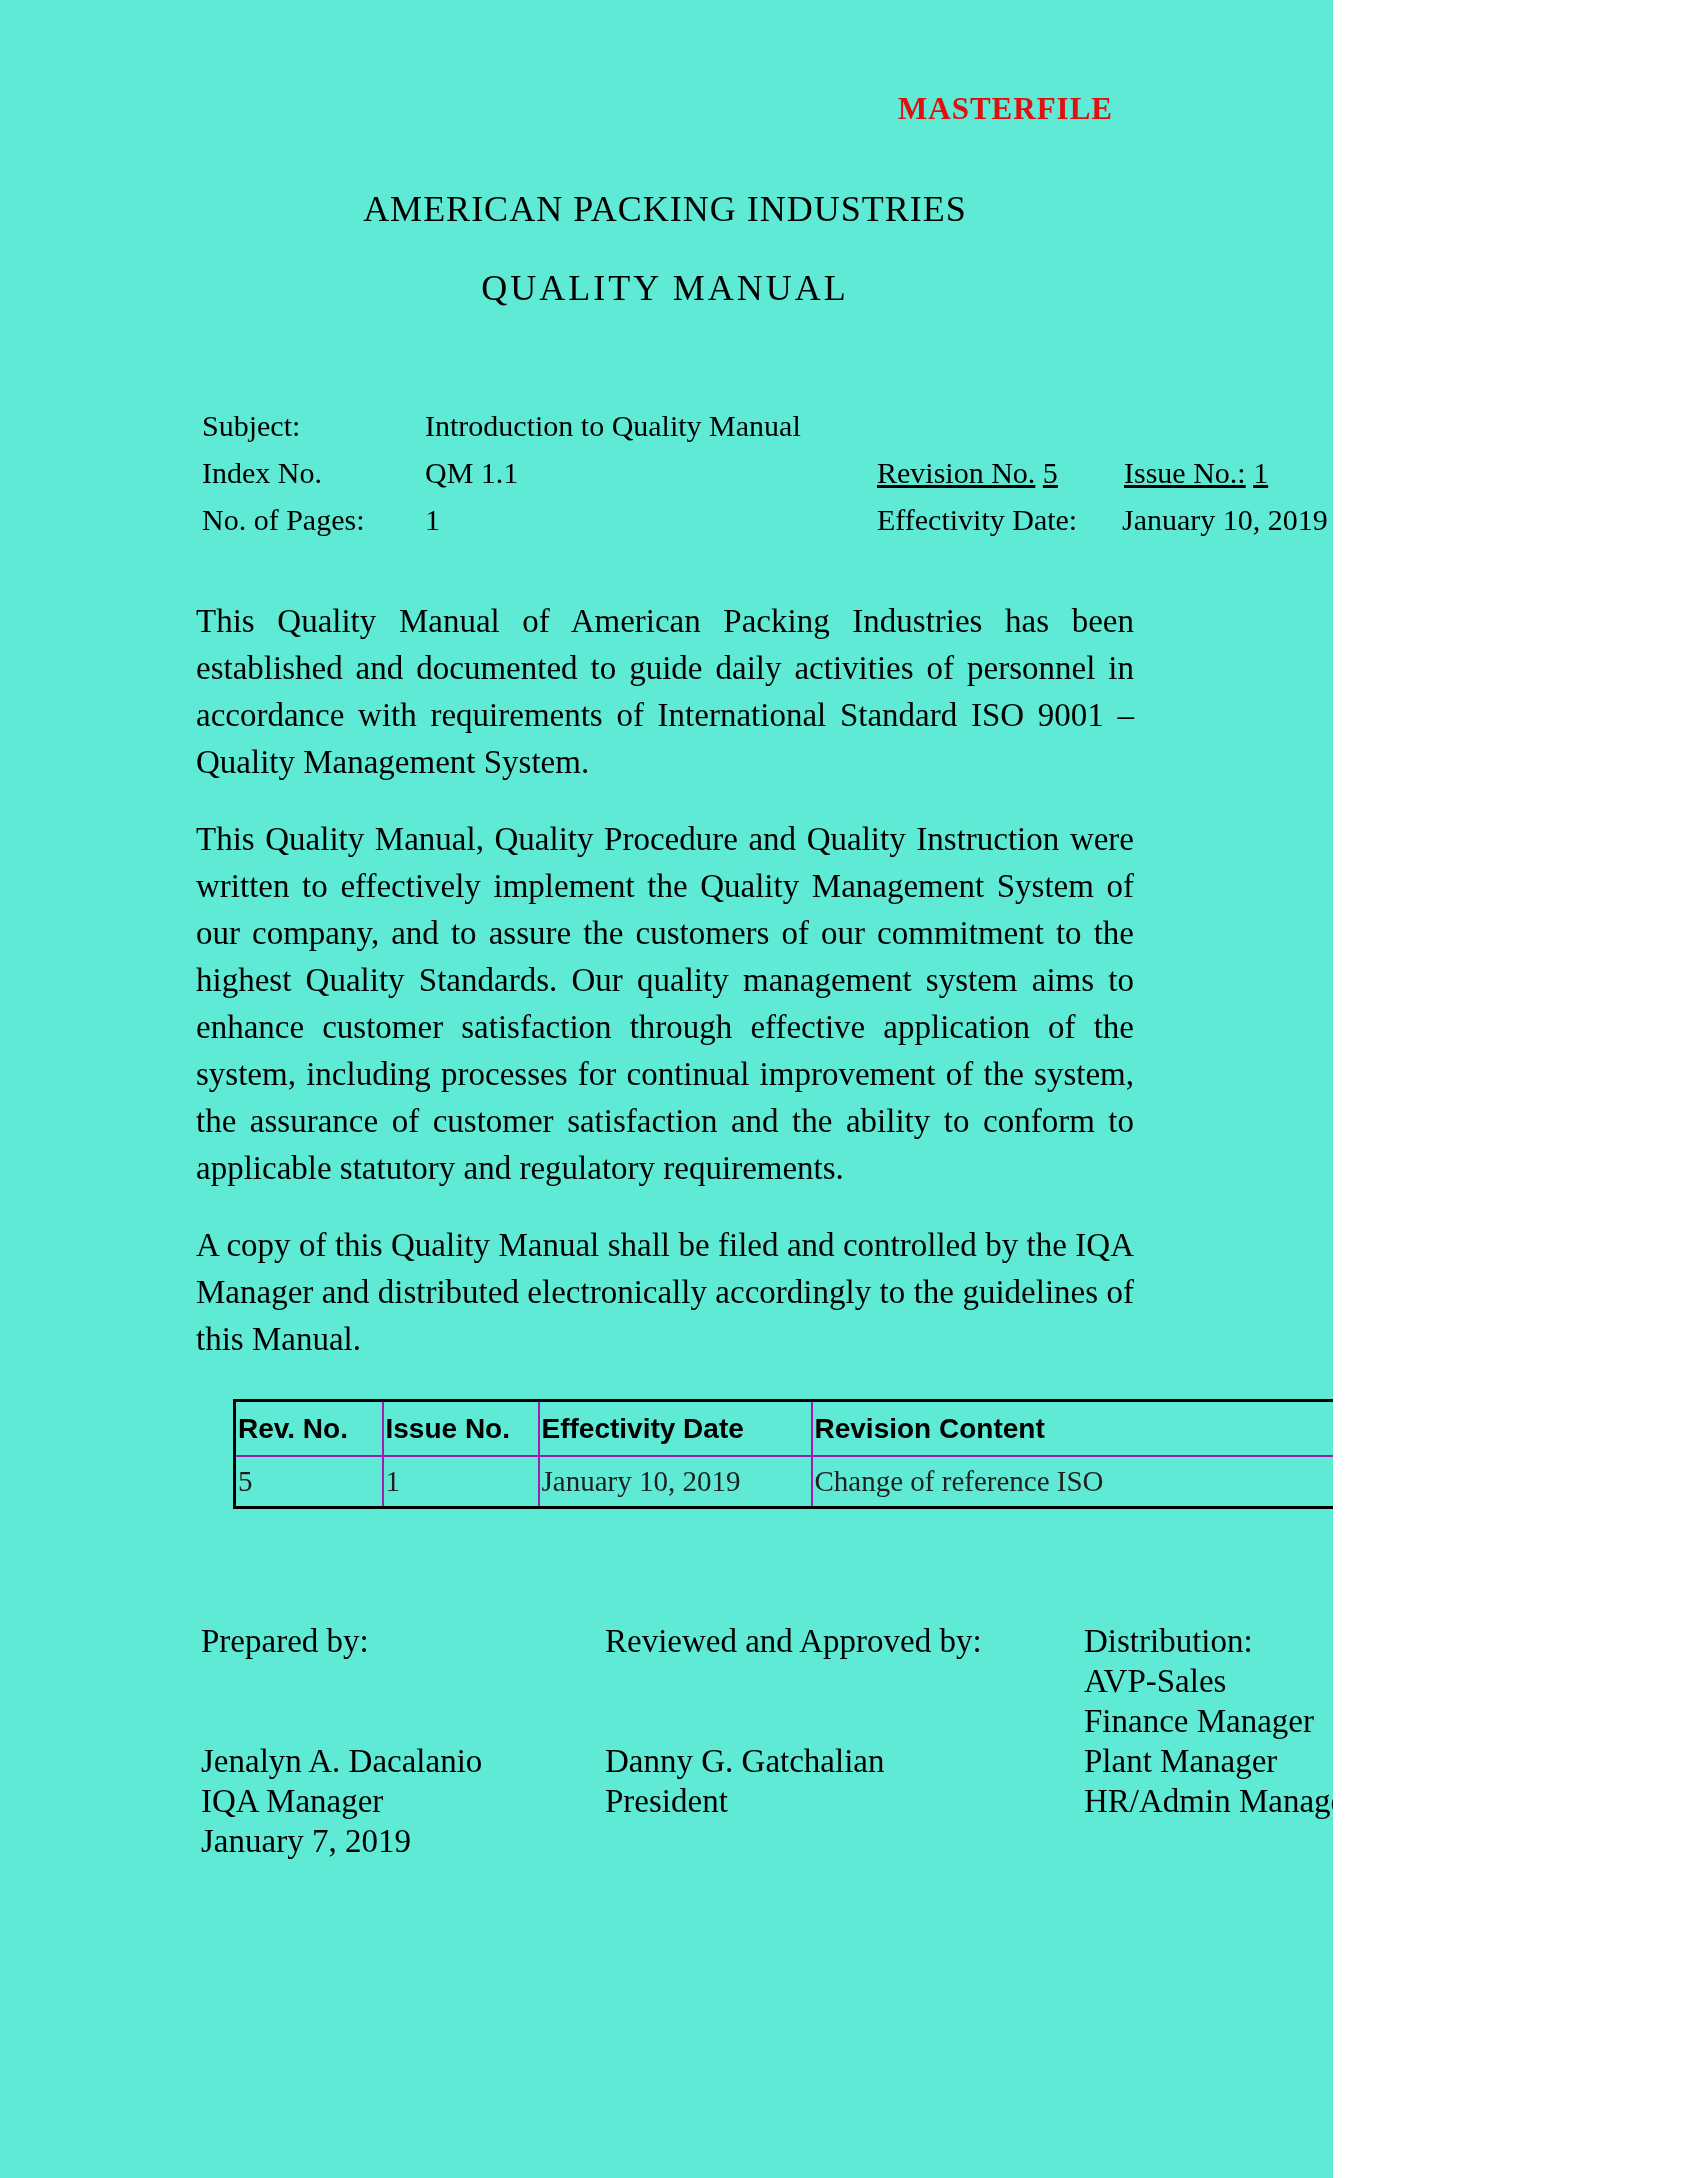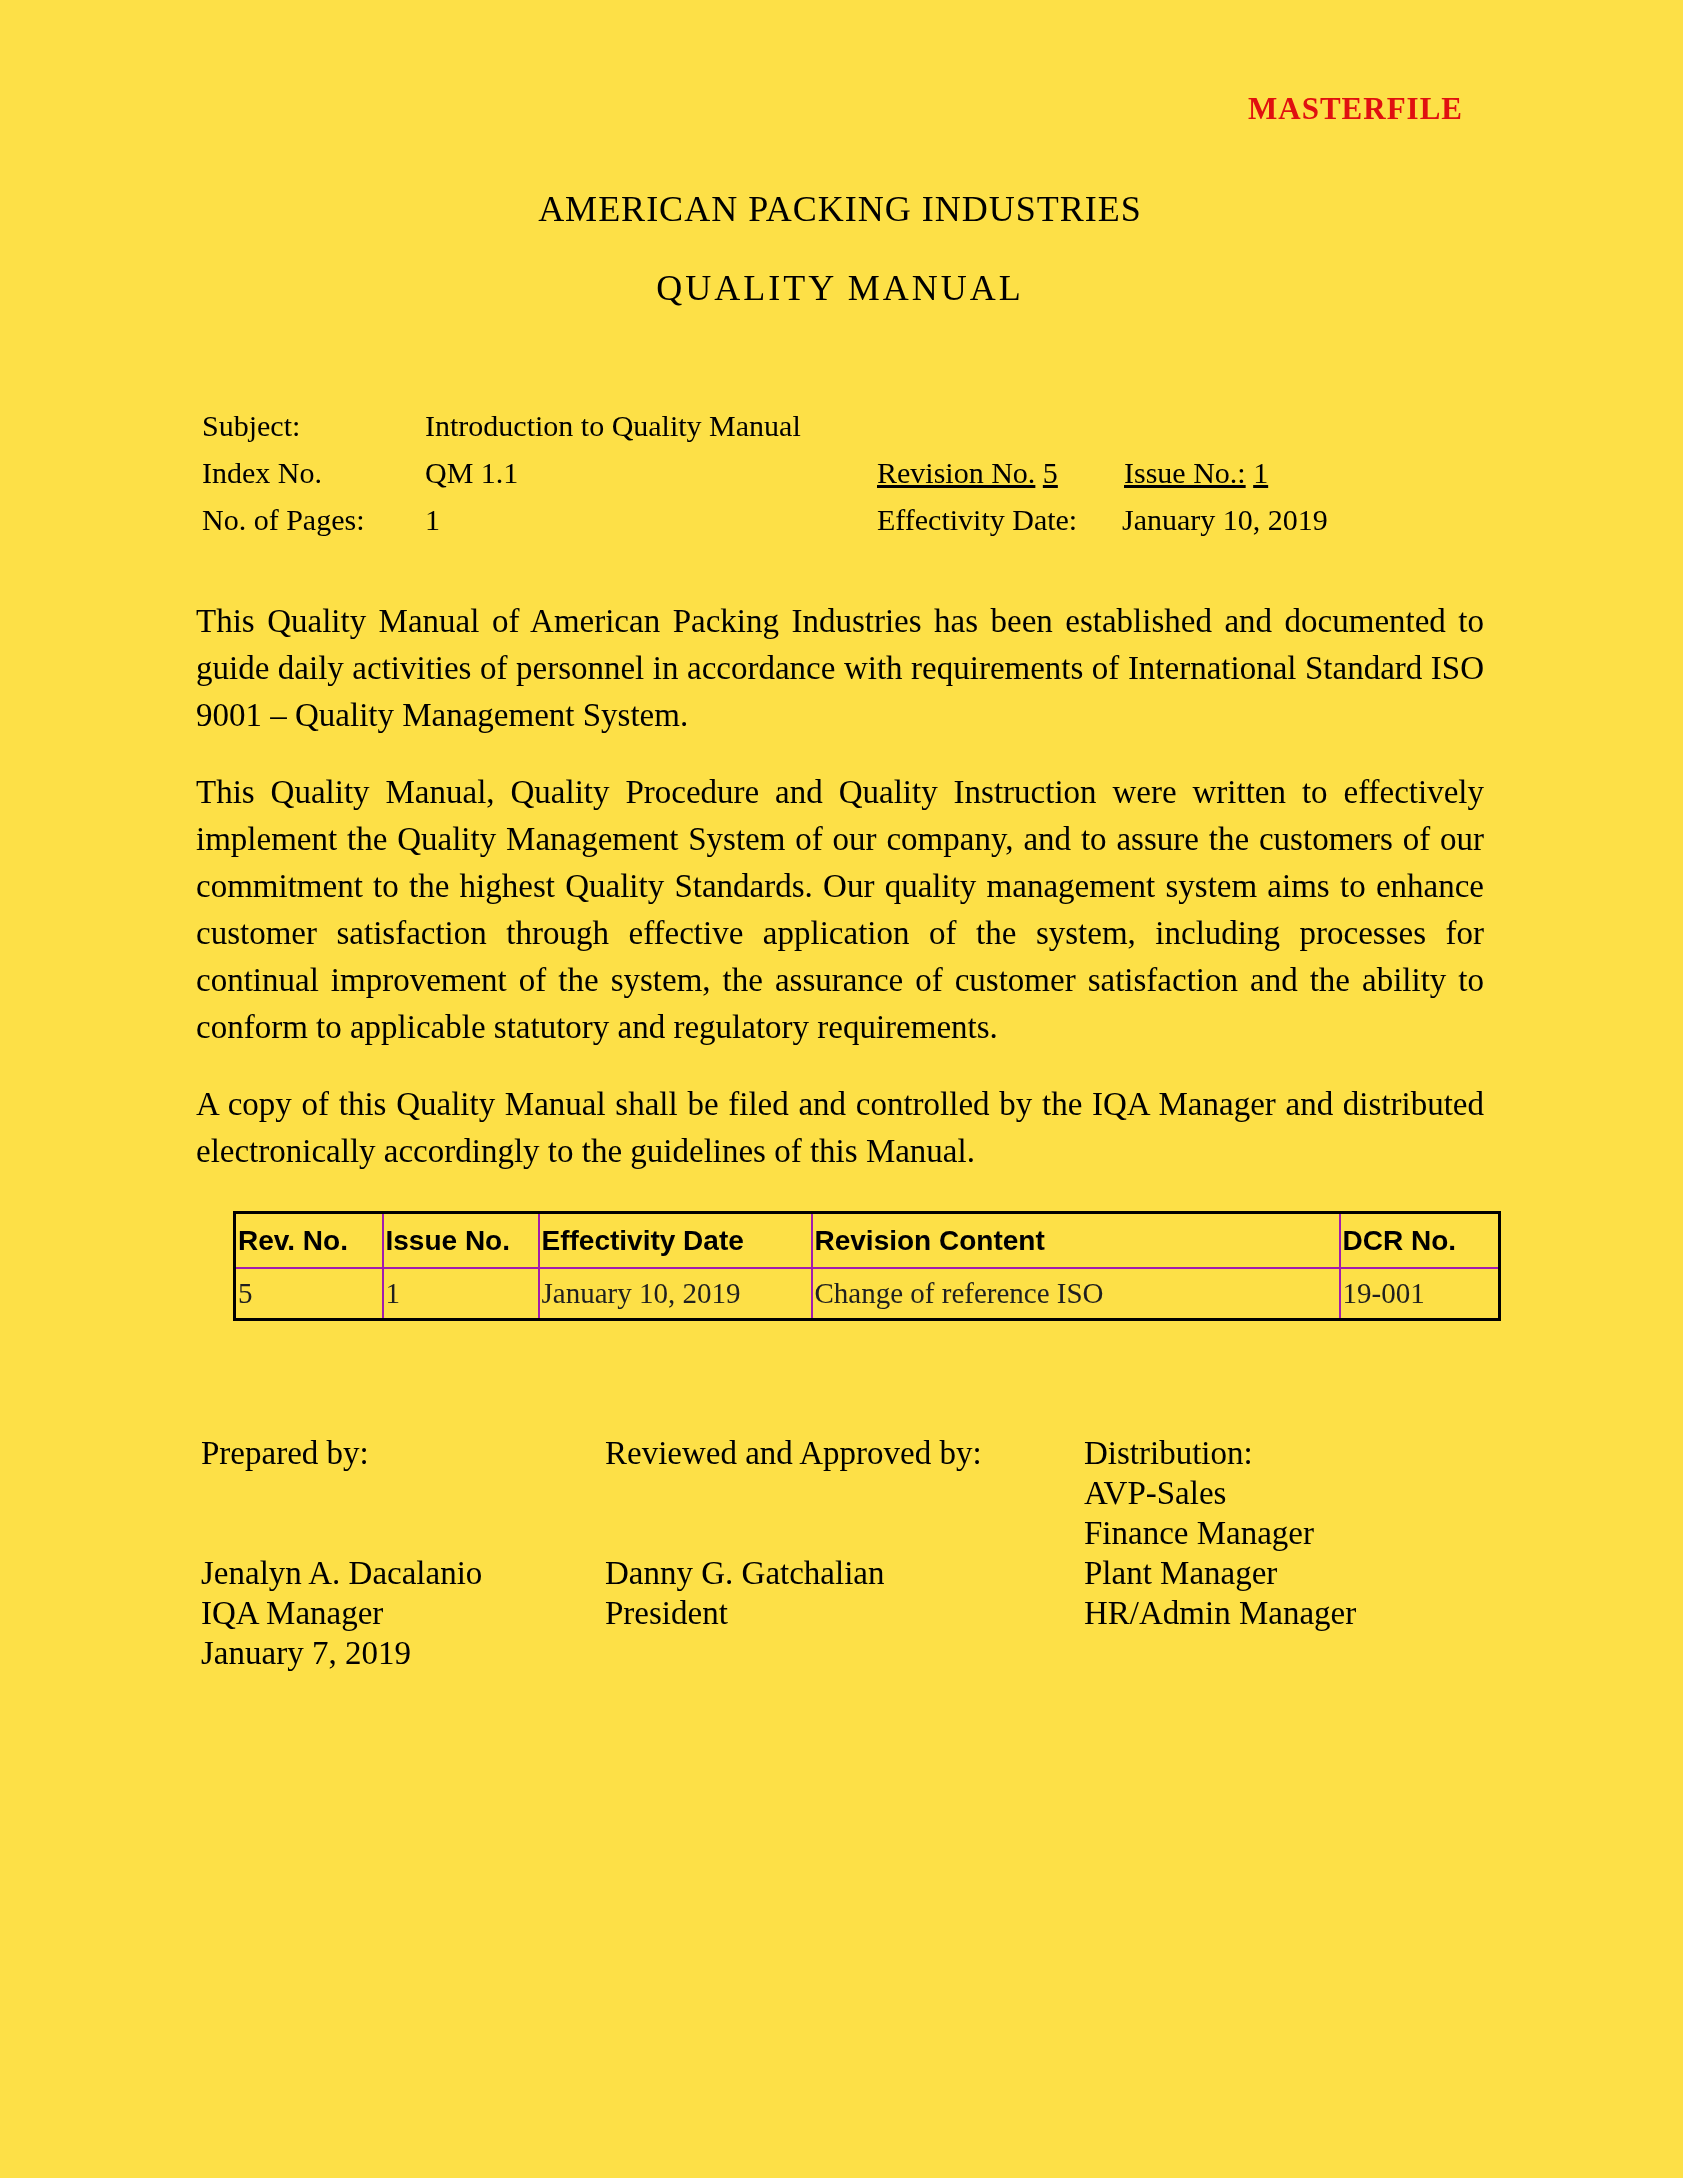--- a/index.html
+++ b/index.html
@@ -1,20 +1,20 @@
 <!DOCTYPE html>
 <html><head>
 <meta charset="utf-8">
 <style>
   html, body { margin: 0; padding: 0; background: #ffffff; }
   .page {
     position: relative;
-    width: 1683px;
+    width: 1333px;
     height: 2178px;
-    background: #fde047;
+    background: #5eead4;
     font-family: "Liberation Serif", "DejaVu Serif", serif;
     color: #000;
     overflow: hidden;
   }
   .masterfile {
     position: absolute;
     top: 91px;
     right: 220px;
     font-size: 31px;
     font-weight: bold;

